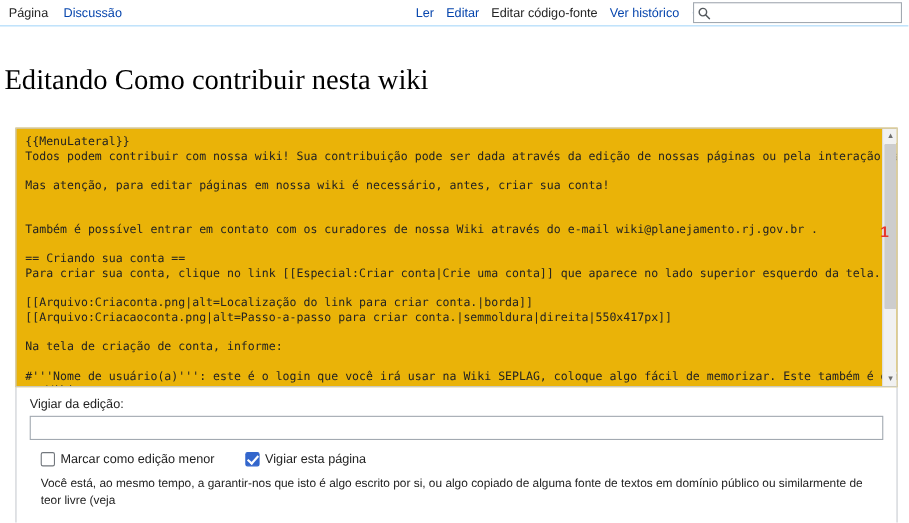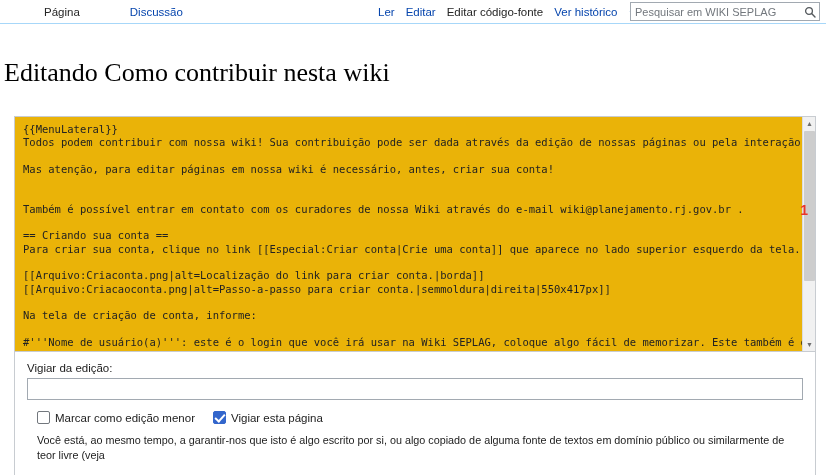--- a/index.html
+++ b/index.html
@@ -28,21 +28,20 @@
     gap: 14px;
     padding-left: 8px;
     height: 24px;
   }
   .ns-tab {
     font-size: 11.5px;
     line-height: 21px;
     color: #0645ad;
     cursor: pointer;
     white-space: nowrap;
-    margin-left: 36px;
   }
   .ns-tab.selected {
     color: #252525;
     cursor: default;
   }
 
   .action-tabs {
     position: absolute;
     left: 378px;
     bottom: 0;
@@ -212,21 +211,21 @@
     border: 1px solid #a2a9b1;
     font-size: 11.5px;
     font-family: "Liberation Sans", sans-serif;
     padding: 0 5px;
     outline: none;
     color: #222;
   }
 
   .checkrow {
     display: flex;
-    gap: 4px;
+    gap: 14px;
     margin-top: 11px;
     padding-left: 10px;
   }
   .checkrow .cbitem {
     display: flex;
     align-items: center;
     gap: 5px;
     margin-right: 14px;
   }
   .cbox {
@@ -278,21 +277,20 @@
     <span class="action-tab selected">Editar código-fonte</span>
     <span class="action-tab">Ver histórico</span>
     <span class="star-icon">★</span>
     <span class="more-tab">
       <span>Mais</span>
       <span class="caret"></span>
     </span>
   </div>
 
   <div class="search-wrap">
-    <input type="text" placeholder="Pesquisar em WIKI SEPLAG" style="">
     <button class="search-btn">
       <svg width="12" height="12" viewBox="0 0 12 12" aria-hidden="true">
         <circle cx="5" cy="5" r="3.4" fill="none" stroke="#54595d" stroke-width="1.3"></circle>
         <line x1="7.6" y1="7.6" x2="11" y2="11" stroke="#54595d" stroke-width="1.4" stroke-linecap="round"></line>
       </svg>
     </button>
   </div>
 </div>
 
 <h1 class="heading">Editando Como contribuir nesta wiki</h1>

